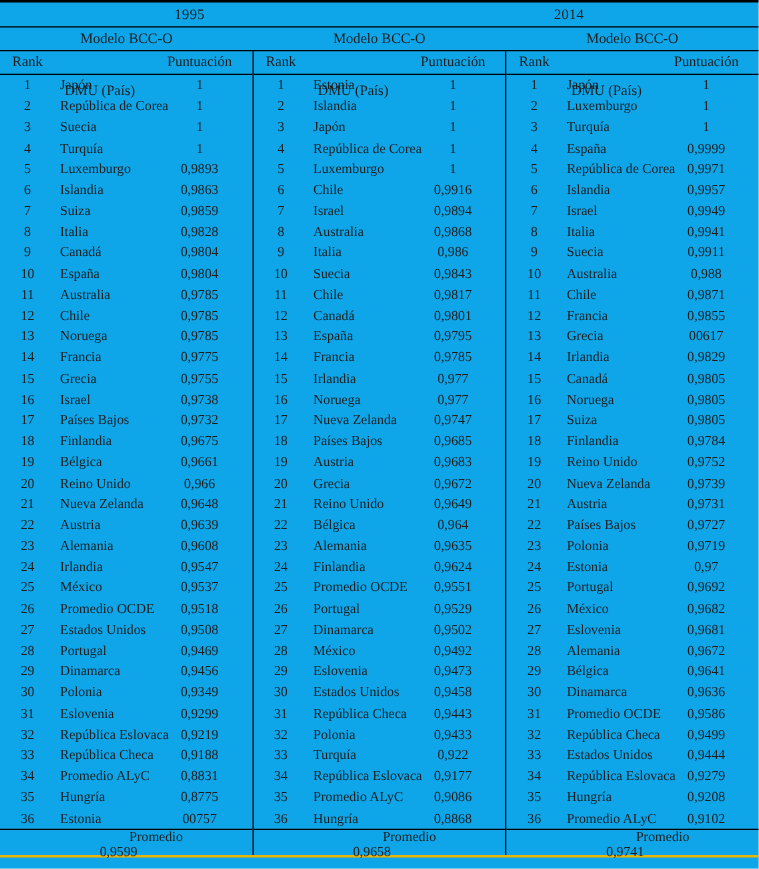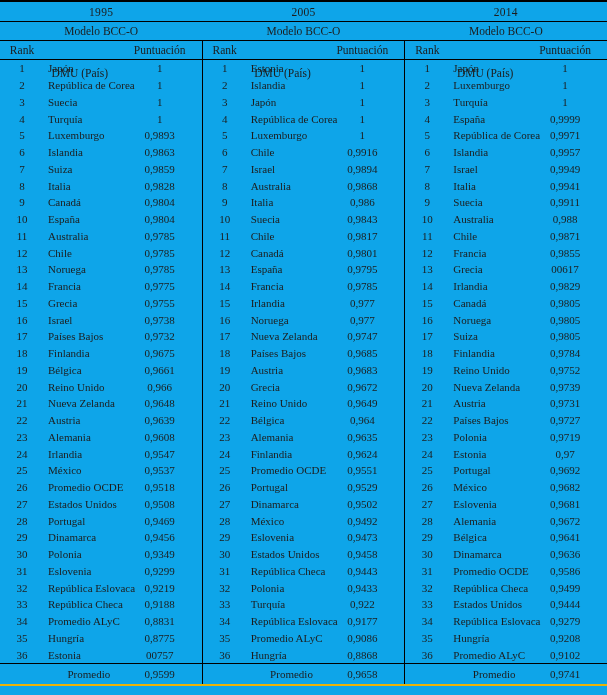--- a/index.html
+++ b/index.html
@@ -91,35 +91,35 @@
   .score {
     width: 60px;
     flex: none;
     text-align: center;
     margin-right: 12px;
   }
   .promedio-row {
     height: 20px;
     border-top: 1px solid #000;
     font-size: 11px;
+    flex-direction: column;
   }
   .promlabel {
     flex: 1;
     text-align: center;
     padding-left: 48px;
   }
 </style>
 </head>
 <body>
 
 <div class="doc">
 
   <div class="year-band">
     <div class="year-cell">1995</div>
-    <div class="year-cell">2005</div>
     <div class="year-cell">2014</div>
   </div>
 
   <div class="model-band">
     <div class="model-cell">Modelo BCC-O</div>
     <div class="model-cell">Modelo BCC-O</div>
     <div class="model-cell">Modelo BCC-O</div>
   </div>
 
   <div class="groups">

